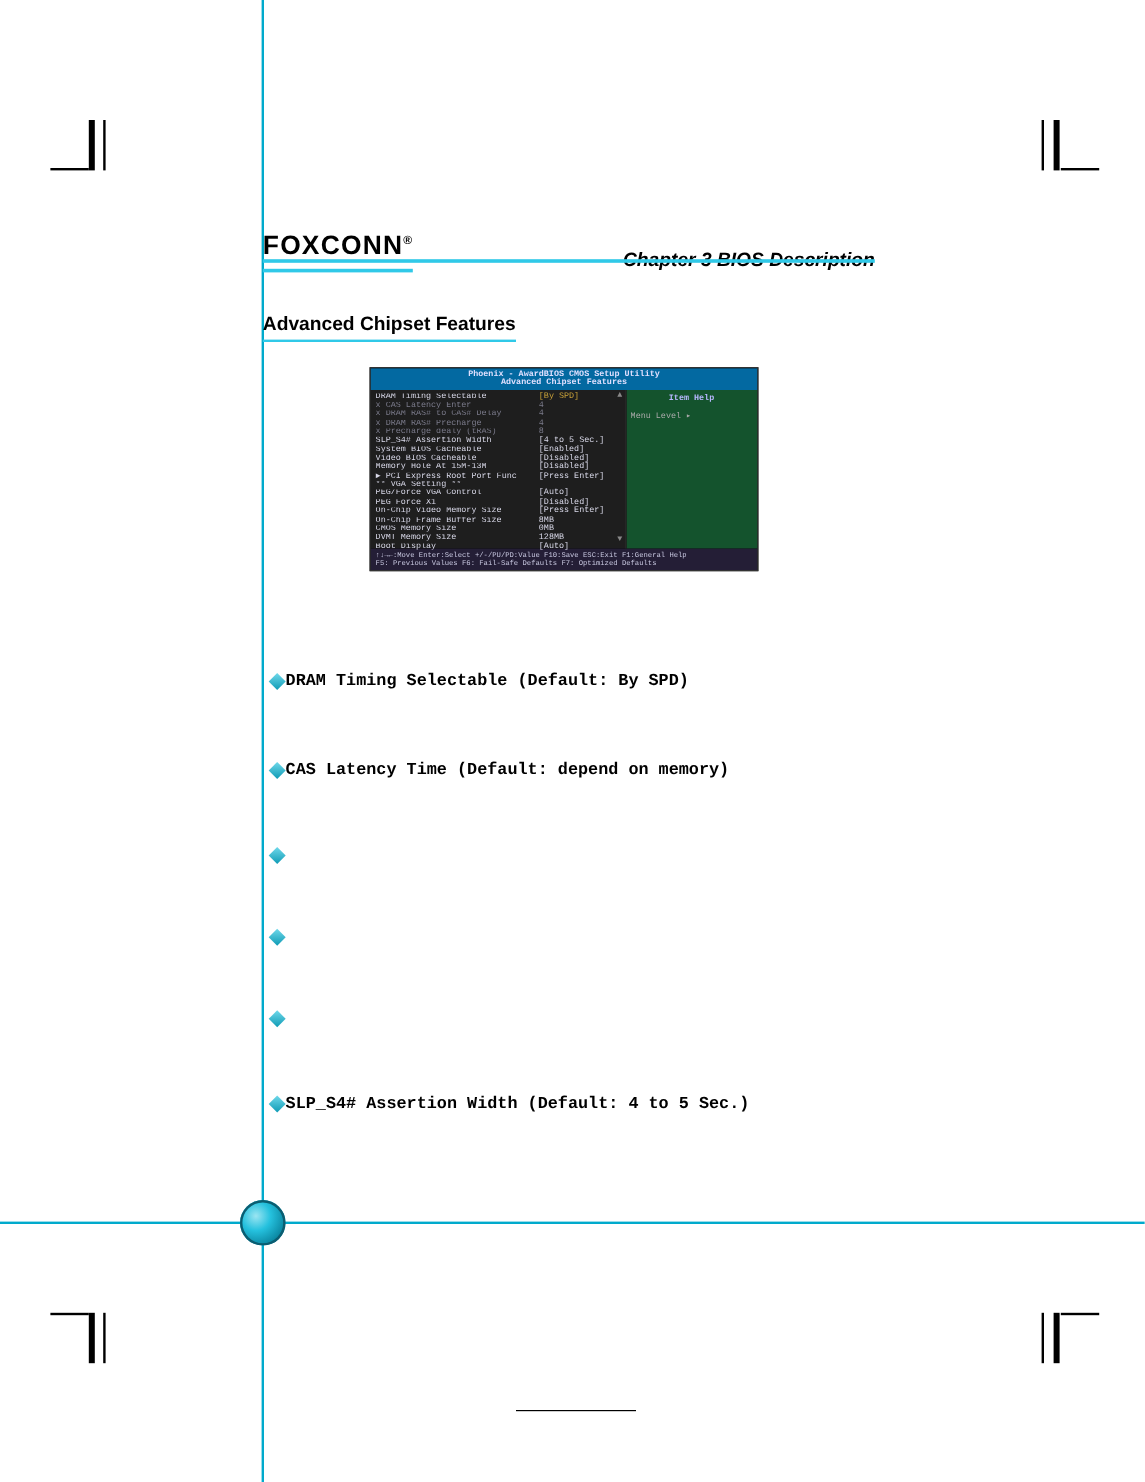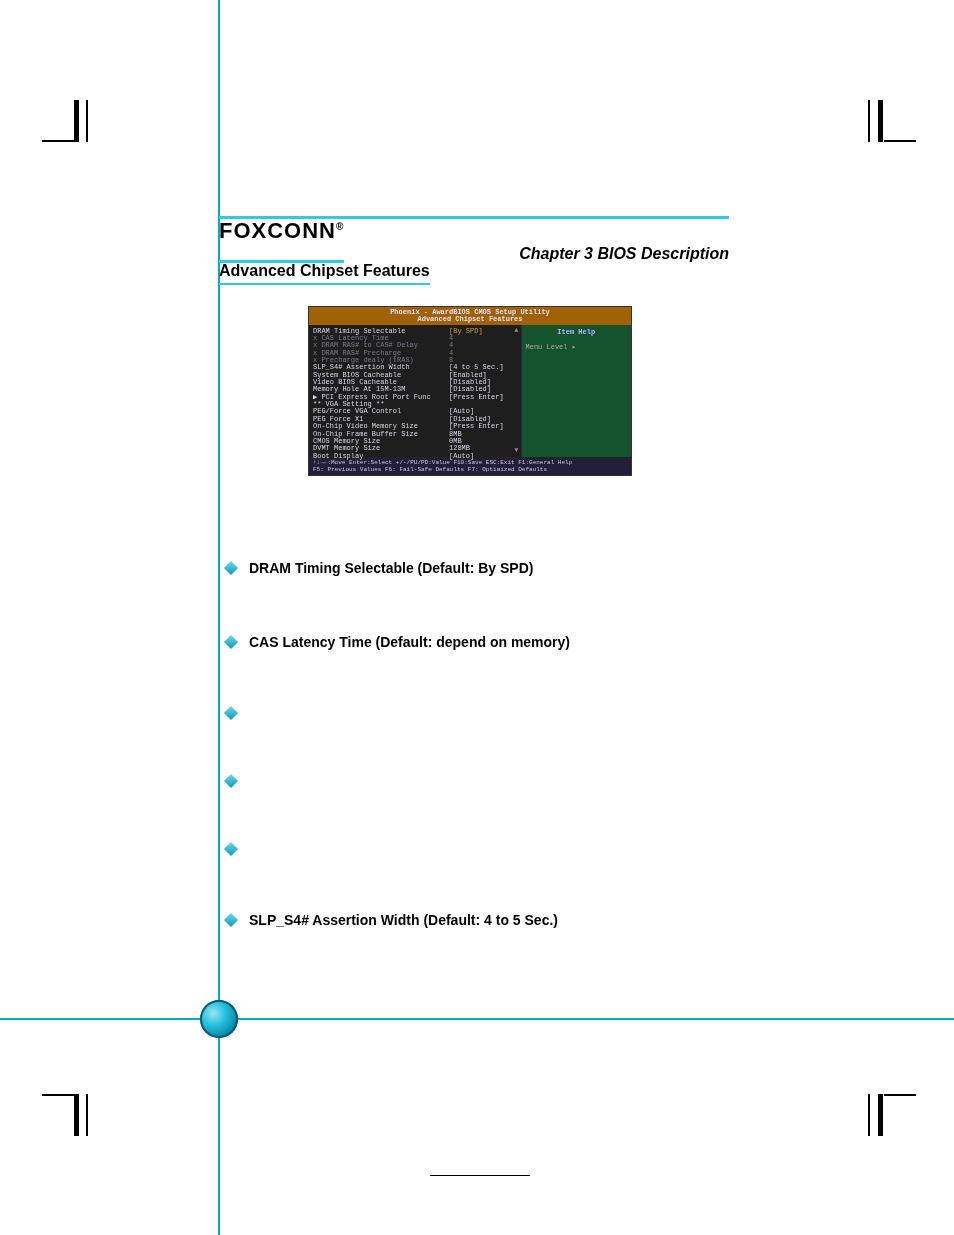--- a/index.html
+++ b/index.html
@@ -21,47 +21,47 @@
   .crop.br-h { top: 1094px; left: 884px; width: 32px; border-top: 2px solid #000; }
 
   .hairline { position: absolute; background: #00aacc; }
   .hairline.h1 { left: 0; top: 1018px; width: 954px; height: 2px; }
   .hairline.v1 { left: 218px; top: 0; width: 2px; height: 1235px; }
   .orb { position: absolute; left: 200px; top: 1000px; width: 38px; height: 38px; border-radius: 50%; background: radial-gradient(circle at 35% 35%, #9be5f2 0%, #25c1de 35%, #057a94 80%, #024a5a 100%); box-shadow: 0 0 0 2px #0b5d71 inset; }
 
   .hr-bottom { position: absolute; left: 430px; top: 1175px; width: 100px; border-top: 1px solid #000; }
 
   .header { position: absolute; left: 219px; right: 225px; top: 192px; display: flex; align-items: flex-end; justify-content: space-between; }
-  .logo { font-family: "Arial Black", Arial, sans-serif; font-weight: 900; font-size: 22px; letter-spacing: 1px; color: #000; border-bottom: 3px solid #30c9e8; padding-bottom: 16px; margin-top: 26px; }
+  .logo { font-family: "Arial Black", Arial, sans-serif; font-weight: 900; font-size: 22px; letter-spacing: 1px; color: #000; border-bottom: 3px solid #30c9e8; padding-bottom: 6px; }
   .logo sup { font-size: 10px; vertical-align: super; }
   .chapter { font-style: italic; font-weight: bold; font-size: 16px; color: #000; }
   .header-rule { position: absolute; left: 219px; right: 225px; top: 216px; height: 3px; background: #30c9e8; }
 
   .section-title { position: absolute; left: 219px; top: 262px; font-weight: bold; font-size: 16px; color: #000; border-bottom: 2px solid #30c9e8; padding-bottom: 3px; }
 
   .bios { position: absolute; left: 308px; top: 306px; width: 324px; background: #000; color: #d8d8e8; font-family: "Courier New", monospace; font-size: 7px; line-height: 1.05; border: 1px solid #333; }
-  .bios-title { background: #a16207; color: #e0e0ff; text-align: center; padding: 2px 0 1px 0; font-weight: bold; }
+  .bios-title { background: #0369a1; color: #e0e0ff; text-align: center; padding: 2px 0 1px 0; font-weight: bold; }
   .bios-body { display: flex; }
   .bios-left { flex: 0 0 66%; border-right: 1px solid #2a2a2a; padding: 3px 2px 3px 4px; position: relative; height: 132px; background: #1e1e1e; }
   .bios-right { flex: 1; padding: 4px 4px; background: #14532d; }
   .bios-right .ih { color: #b8b8ff; font-weight: bold; text-align: center; margin-bottom: 8px; }
   .bios-right .ml { color: #aaa; }
   .bios-row { display: flex; white-space: nowrap; }
   .bios-row .lab { width: 136px; overflow: hidden; }
   .bios-row .val { flex: 1; }
   .bios-row.dim { color: #7a7a8a; }
   .bios-row.hi .val { color: #c8a038; }
   .bios-arrow { position: absolute; right: 2px; color: #888; }
   .bios-arrow.up { top: 2px; }
   .bios-arrow.dn { bottom: 2px; }
   .bios-foot { background: #241e36; color: #c8c8e0; padding: 2px 4px; font-size: 6px; line-height: 1.2; }
   .bios-foot div { white-space: nowrap; overflow: hidden; }
 
   .items { position: absolute; left: 226px; top: 560px; right: 225px; }
-  .item { display: flex; align-items: center; gap: 13px; font-weight: bold; font-size: 14px; color: #000; margin-bottom: 58px; }
+  .item { display: flex; align-items: center; gap: 2px; font-weight: bold; font-size: 14px; color: #000; margin-bottom: 58px; font-family: Liberation Mono, monospace; }
   .bullet { width: 10px; height: 10px; transform: rotate(45deg); background: linear-gradient(135deg, #6fd8ea 0%, #0f9bb5 100%); flex: 0 0 10px; }
 </style>
 </head>
 <body>
 
 <div class="page">
 
   <div class="crop tl-h"></div>
   <div class="crop tl-vthick"></div>
   <div class="crop tl-vthin"></div>
@@ -97,21 +97,21 @@
     </div>
     <div class="bios-body">
       <div class="bios-left" id="bios-left">
         <span class="bios-arrow up">▲</span>
         <span class="bios-arrow dn">▼</span>
       <div class="bios-row hi">
             <span class="lab">DRAM Timing Selectable</span>
             <span class="val">[By SPD]</span>
           </div>
           <div class="bios-row dim">
-            <span class="lab">x CAS Latency Time</span>
+            <span class="lab">x CAS Latency Enter</span>
             <span class="val">4</span>
           </div>
           <div class="bios-row dim">
             <span class="lab">x DRAM RAS# to CAS# Delay</span>
             <span class="val">4</span>
           </div>
           <div class="bios-row dim">
             <span class="lab">x DRAM RAS# Precharge</span>
             <span class="val">4</span>
           </div>

